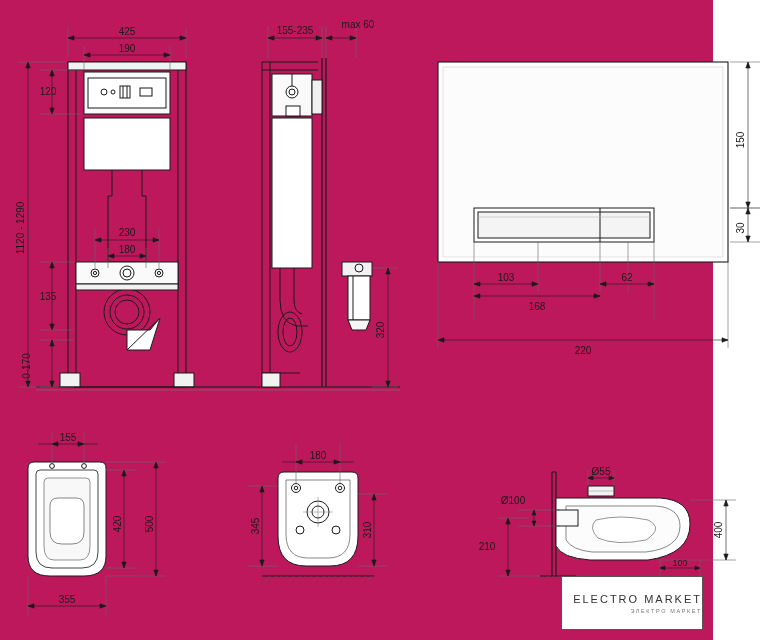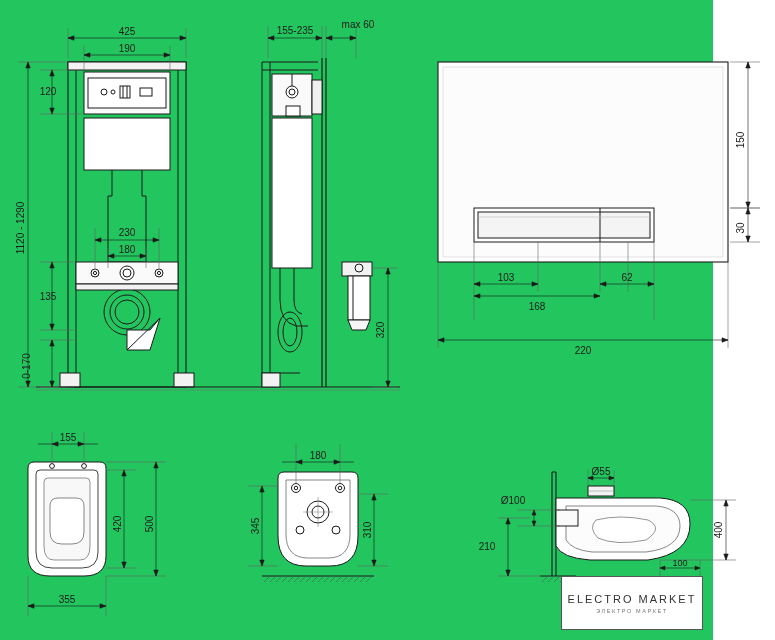--- a/index.html
+++ b/index.html
@@ -1,21 +1,21 @@
 <!DOCTYPE html>
 <html><head>
 <meta charset="utf-8">
 <style>
   html,body{margin:0;padding:0;background:#ffffff;}
   body{width:775px;height:640px;overflow:hidden;font-family:"Liberation Sans",sans-serif;}
-  #sheet{position:relative;width:713px;height:640px;background:#22c55e;}
+  #sheet{position:relative;width:713px;height:640px;background:#be185d;}
   svg{display:block;}
   .dim{font-family:"Liberation Sans",sans-serif;font-size:10px;fill:#1a1a1a;}
   .dim.sm{font-size:9px;}
-  .brand-box{position:absolute;right:10px;bottom:10px;width:140px;height:52px;border:1px solid #555;display:flex;flex-direction:column;align-items:center;justify-content:center;background:#fff;}
+  .brand-box{position:absolute;right:10px;bottom:10px;width:140px;height:52px;border:1px solid #555;display:flex;flex-direction:column;align-items:flex-end;justify-content:center;background:#fff;}
   .brand-name{font-family:"Liberation Sans",sans-serif;font-size:11px;letter-spacing:2px;color:#333;}
   .brand-sub{font-family:"Liberation Sans",sans-serif;font-size:5.5px;letter-spacing:1.6px;color:#777;margin-top:3px;}
 </style>
 </head>
 <body>
 
 <div id="sheet">
 
 <svg width="775" height="640" viewBox="0 0 775 640">
   <g stroke="#1a1a1a" fill="none" stroke-width="1">

